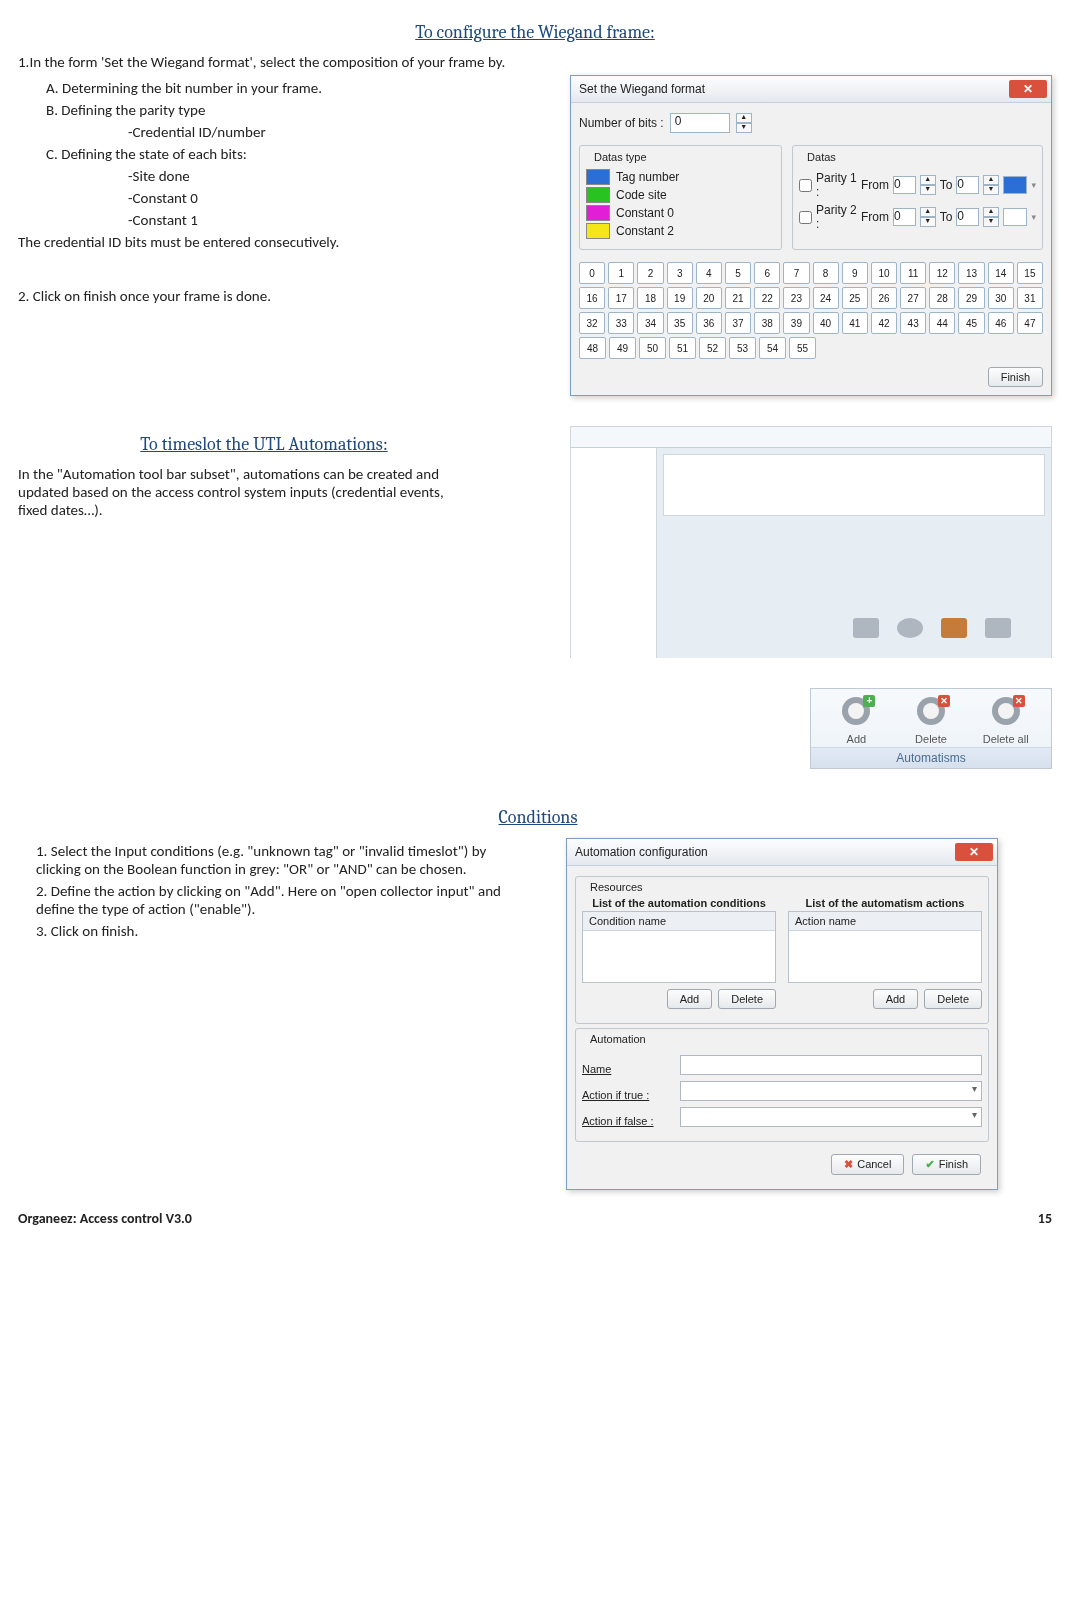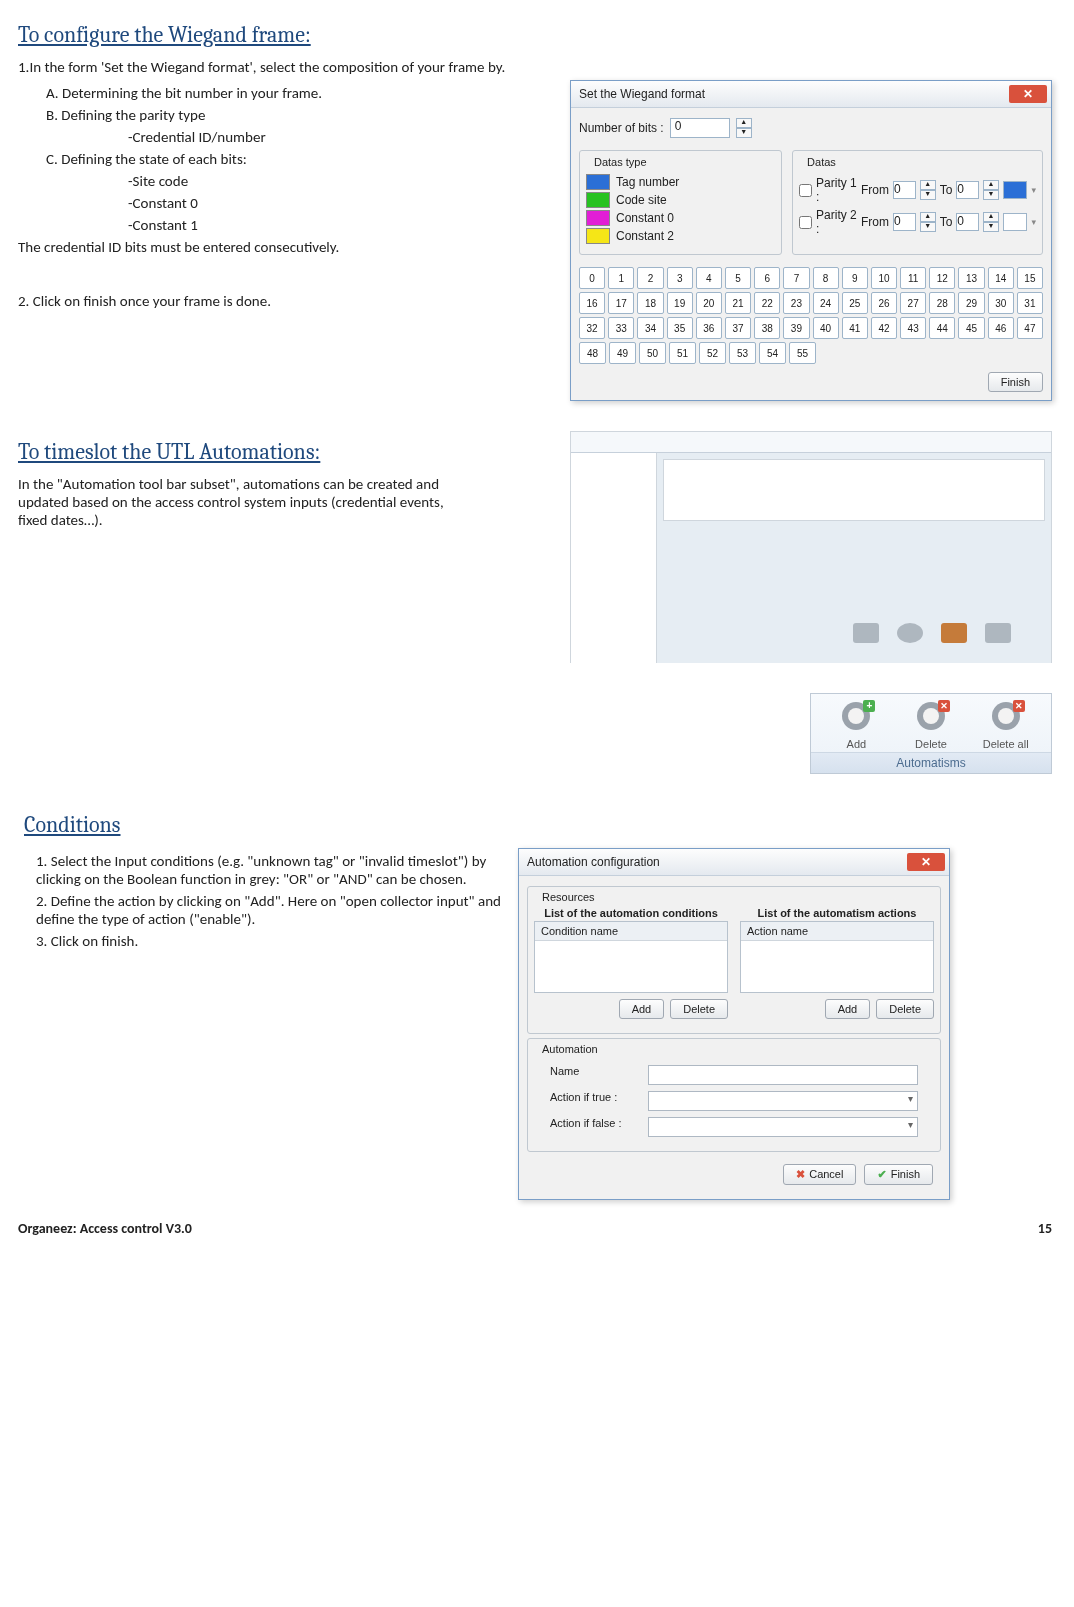--- a/index.html
+++ b/index.html
@@ -7,29 +7,30 @@
     font-size: 15px;
     color: #222;
     margin: 0;
     padding: 14px 22px 10px 18px;
     width: 1074px;
     box-sizing: border-box;
     background: #fff;
   }
   .sec-heading {
     font-family: Cambria, Georgia, serif;
-    font-size: 22px;
+    font-size: 18px;
     color: #1F497D;
     text-decoration: underline;
     margin: 8px 0 10px 0;
+    text-align: center;
   }
   .body-text { margin: 4px 0; }
   .indent-a { margin-left: 28px; }
   .indent-b { margin-left: 110px; }
-  .row { display: flex; align-items: flex-start; }
+  .row { display: flex; align-items: flex-start; gap: 48px; }
   .col-left { flex: 1; padding-right: 12px; }
   .col-right { flex-shrink: 0; }
 
   
   .win-dialog {
     width: 480px;
     border: 1px solid #7a9ec7;
     background: #f1f1f1;
     font-family: "Segoe UI", Tahoma, sans-serif;
     box-shadow: 2px 2px 6px rgba(0,0,0,.2);
@@ -89,21 +90,21 @@
   .ribbon-title{background:linear-gradient(#e2eaf4,#d6e1ee);text-align:center;font-size:12px;color:#4c6c8f;padding:3px 0;border-top:1px solid #cdd8e4;}
 
   
   .cfg-dialog{width:430px;border:1px solid #7a9ec7;background:#f1f1f1;font-family:"Segoe UI",Tahoma,sans-serif;font-size:11px;box-shadow:2px 2px 6px rgba(0,0,0,.2);}
   .cfg-body{padding:6px 8px;}
   .cols2{display:flex;gap:12px;}
   .cols2 > div{flex:1;}
   .grid{border:1px solid #b7c2cd;background:#fff;height:70px;margin-top:2px;}
   .grid-head{background:#ecf0f4;border-bottom:1px solid #cfd6dd;padding:3px 6px;font-size:11px;}
   .btn-row{display:flex;justify-content:flex-end;gap:6px;margin:6px 0;}
-  .form-row{display:flex;align-items:flex-start;gap:8px;margin:6px 16px;}
+  .form-row{display:flex;align-items:flex-end;gap:8px;margin:6px 0;text-decoration:underline;}
   .form-row label{width:90px;}
   .txt{flex:1;height:18px;border:1px solid #aeb8c3;background:#fff;}
   .combo{flex:1;height:18px;border:1px solid #aeb8c3;background:#fff;position:relative;}
   .combo::after{content:"▾";position:absolute;right:4px;top:1px;color:#666;font-size:10px;}
   .dlg-footer{display:flex;justify-content:flex-end;gap:8px;padding:8px;}
   .ic-cancel{color:#d9513c;font-weight:bold;margin-right:4px;}
   .ic-ok{color:#4caf50;font-weight:bold;margin-right:4px;}
 
   .footer{margin-top:20px;display:flex;justify-content:space-between;font-weight:bold;font-size:14px;}
 </style>
@@ -112,21 +113,21 @@
 
 <div class="sec-heading">To configure the Wiegand frame:</div>
 <div class="body-text">1.In the form 'Set the Wiegand format', select the composition of your frame by.</div>
 
 <div class="row">
   <div class="col-left">
     <div class="body-text indent-a">A.    Determining the bit number in your frame.</div>
     <div class="body-text indent-a">B.    Defining the parity type</div>
     <div class="body-text indent-b">-Credential ID/number</div>
     <div class="body-text indent-a">C.    Defining the  state of each bits:</div>
-    <div class="body-text indent-b">-Site code</div>
+    <div class="body-text indent-b">-Site done</div>
     <div class="body-text indent-b">-Constant 0</div>
     <div class="body-text indent-b">-Constant 1</div>
     <div class="body-text">The credential ID bits must be entered consecutively.</div>
     <div style="height:28px;"></div>
     <div class="body-text">2. Click on finish once your frame is done.</div>
   </div>
 
   <div class="col-right">
     <div class="win-dialog">
       <div class="win-titlebar">

